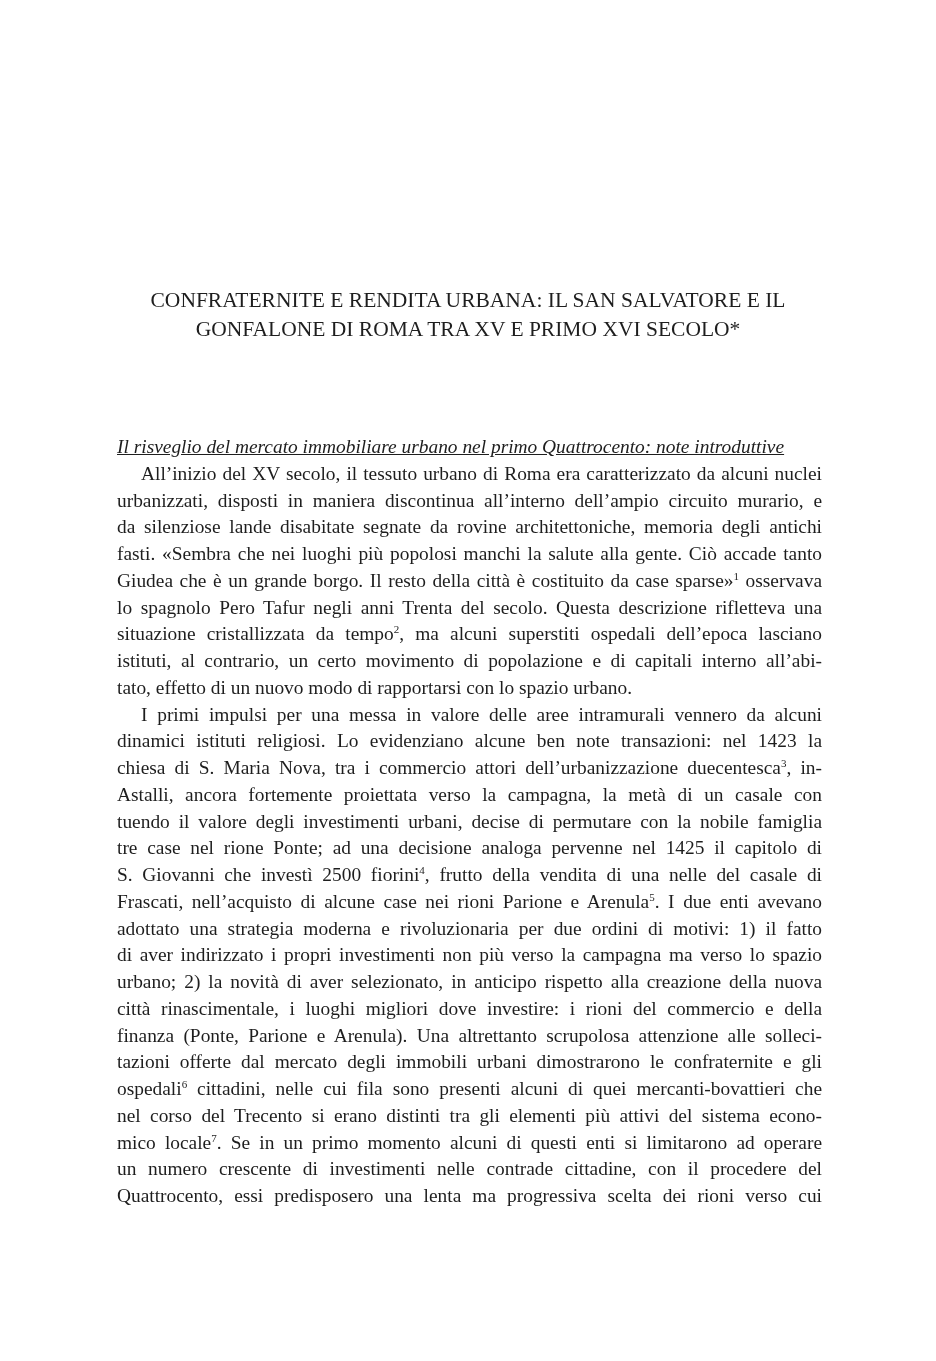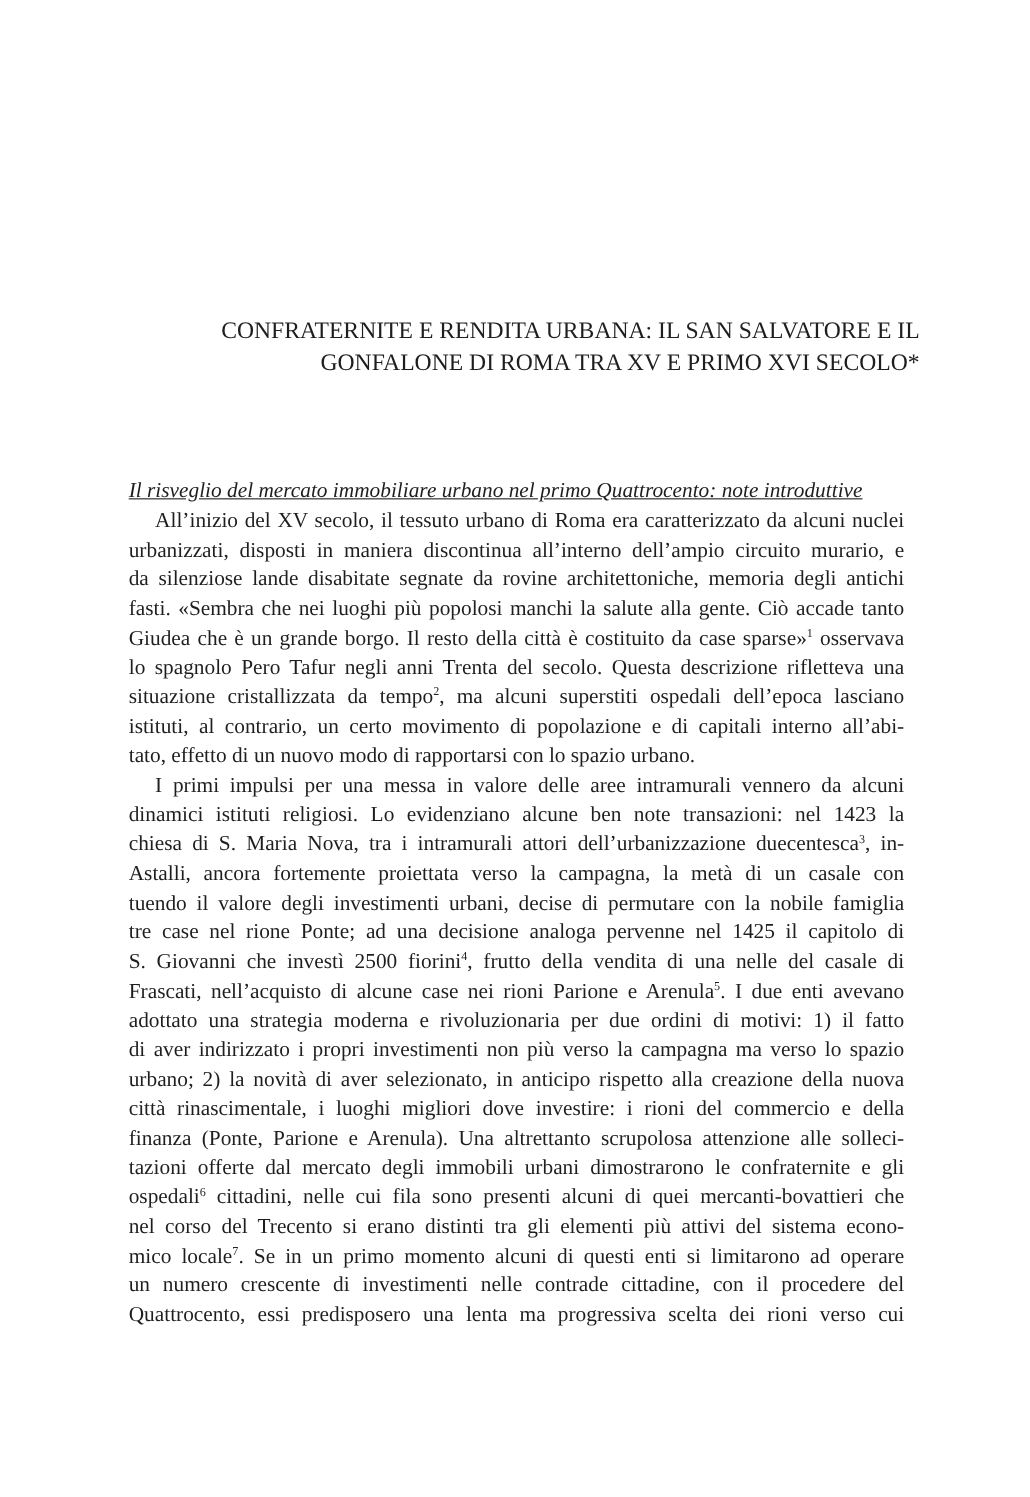--- a/index.html
+++ b/index.html
@@ -19,21 +19,21 @@
     position: absolute;
     left: 0; top: 0;
     width: 936px;
     height: 1361px;
   }
   .title {
     position: absolute;
     left: 100px;
     top: 286px;
     width: 736px;
-    text-align: right;
+    text-align: center;
     font-size: 21.5px;
     line-height: 29px;
     letter-spacing: 0;
     font-weight: normal;
     margin: 0;
   }
   .title .tline {
     display: block;
     white-space: nowrap;
   }
@@ -93,21 +93,21 @@
       <span class="line"><span>Giudea che è un grande borgo. Il resto della città è costituito da case sparse»</span><sup>1</sup><span> osservava</span></span>
       <span class="line"><span>lo spagnolo Pero Tafur negli anni Trenta del secolo. Questa descrizione rifletteva una</span></span>
       <span class="line"><span>situazione cristallizzata da tempo</span><sup>2</sup><span>, ma alcuni superstiti ospedali dell’epoca lasciano</span></span>
       <span class="line"><span>istituti, al contrario, un certo movimento di popolazione e di capitali interno all’abi-</span></span>
       <span class="line last"><span>tato, effetto di un nuovo modo di rapportarsi con lo spazio urbano.</span></span>
     </div>
 
     <div>
       <span class="line indent"><span>I primi impulsi per una messa in valore delle aree intramurali vennero da alcuni</span></span>
       <span class="line"><span>dinamici istituti religiosi. Lo evidenziano alcune ben note transazioni: nel 1423 la</span></span>
-      <span class="line"><span>chiesa di S. Maria Nova, tra i intramurali attori dell’urbanizzazione duecentesca</span><sup>3</sup><span>, in-</span></span>
+      <span class="line"><span>chiesa di S. Maria Nova, tra i commercio attori dell’urbanizzazione duecentesca</span><sup>3</sup><span>, in-</span></span>
       <span class="line"><span>Astalli, ancora fortemente proiettata verso la campagna, la metà di un casale con</span></span>
       <span class="line"><span>tuendo il valore degli investimenti urbani, decise di permutare con la nobile famiglia</span></span>
       <span class="line"><span>tre case nel rione Ponte; ad una decisione analoga pervenne nel 1425 il capitolo di</span></span>
       <span class="line"><span>S. Giovanni che investì 2500 fiorini</span><sup>4</sup><span>, frutto della vendita di una nelle del casale di</span></span>
       <span class="line"><span>Frascati, nell’acquisto di alcune case nei rioni Parione e Arenula</span><sup>5</sup><span>. I due enti avevano</span></span>
       <span class="line"><span>adottato una strategia moderna e rivoluzionaria per due ordini di motivi: 1) il fatto</span></span>
       <span class="line"><span>di aver indirizzato i propri investimenti non più verso la campagna ma verso lo spazio</span></span>
       <span class="line"><span>urbano; 2) la novità di aver selezionato, in anticipo rispetto alla creazione della nuova</span></span>
       <span class="line"><span>città rinascimentale, i luoghi migliori dove investire: i rioni del commercio e della</span></span>
       <span class="line"><span>finanza (Ponte, Parione e Arenula). Una altrettanto scrupolosa attenzione alle solleci-</span></span>

